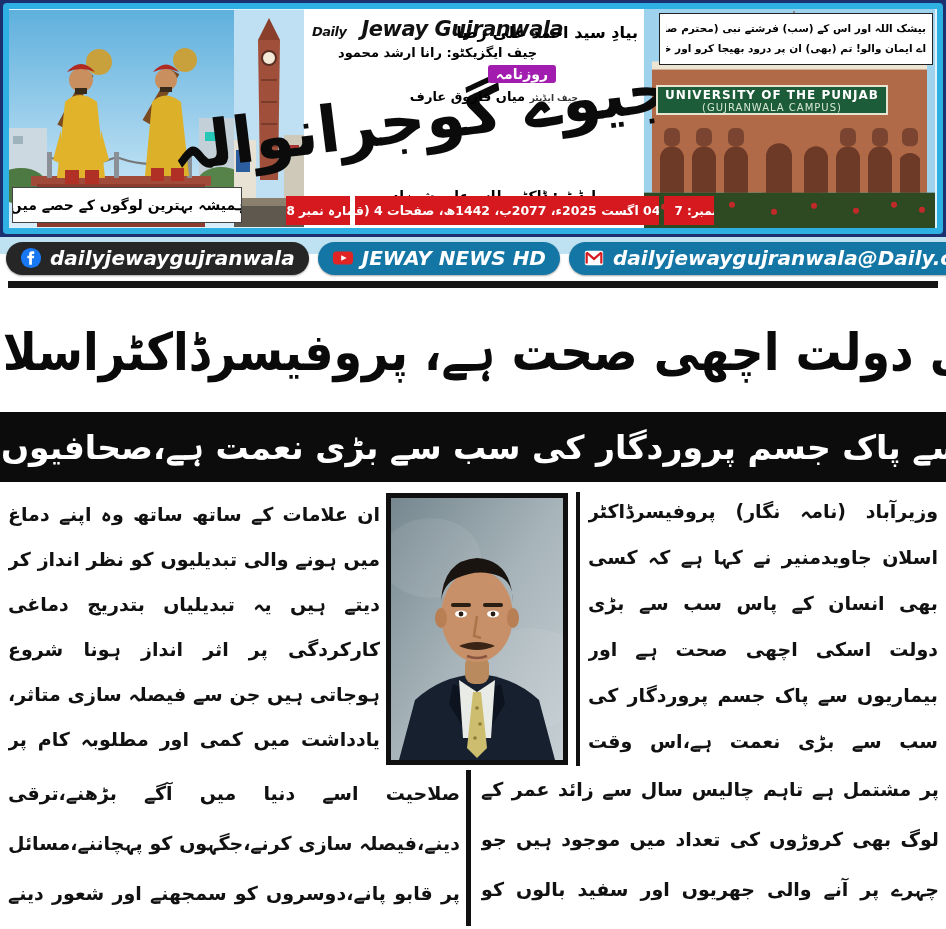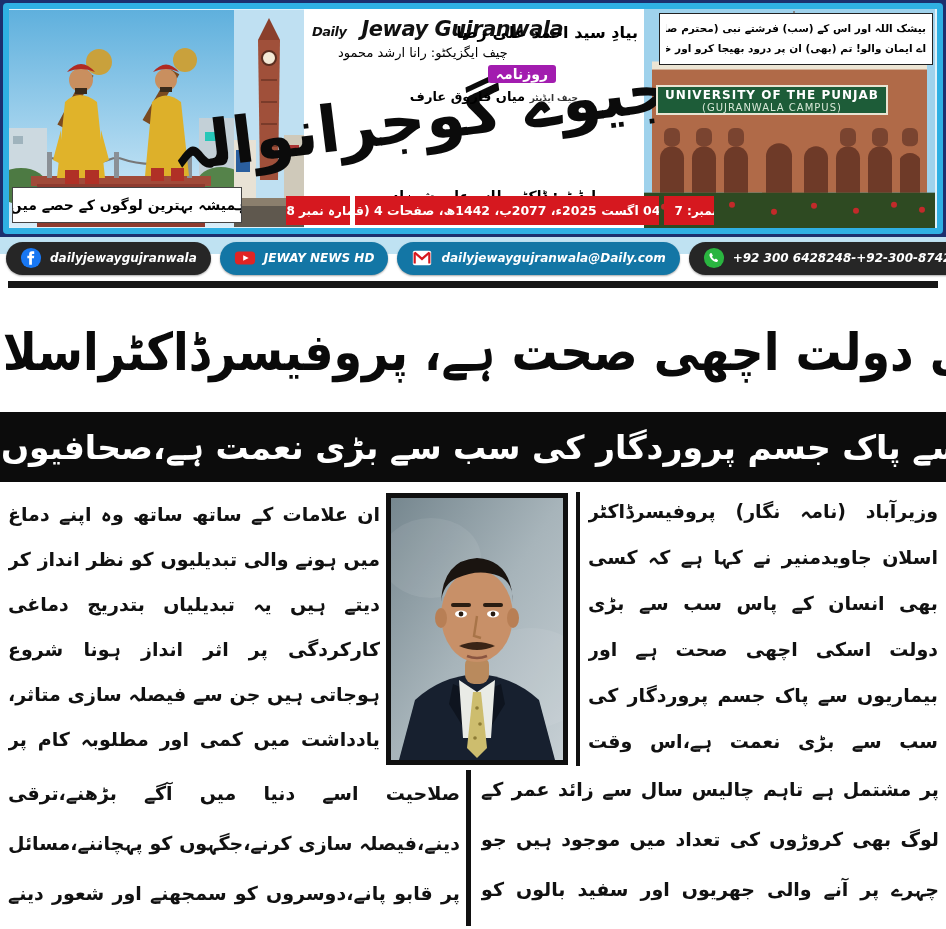--- a/index.html
+++ b/index.html
@@ -12,41 +12,41 @@
   .mast-inner{position:relative;width:100%;height:100%;background:#dff1fa;overflow:hidden;}
   .photo{position:absolute;top:0;height:100%;overflow:hidden;}
   .photo svg{display:block;width:100%;height:100%;}
   .statues{left:0;width:225px;}
   .tower{left:225px;width:70px;}
   .building{left:635px;right:0;width:291px;}
   .title-zone{position:absolute;left:295px;top:0;width:340px;height:100%;background:#fff;}
   .brand-en{position:absolute;top:8px;left:8px;font-weight:bold;font-size:21px;color:#111;letter-spacing:-0.5px;font-style:italic;white-space:nowrap;}
   .brand-en .daily{font-size:13px;margin-right:15px;}
   .dedication{position:absolute;top:14px;right:6px;font-size:16px;font-weight:bold;direction:rtl;white-space:nowrap;}
-  .chief-exec{position:absolute;top:36px;left:34px;font-size:13px;font-weight:normal;direction:rtl;white-space:nowrap;}
+  .chief-exec{position:absolute;top:36px;left:34px;font-size:13px;font-weight:bold;direction:rtl;white-space:nowrap;}
   .daily-label{position:absolute;top:56px;right:88px;background:#a21caf;color:#fff;font-size:14px;font-weight:bold;padding:1px 8px;border-radius:3px;direction:rtl;white-space:nowrap;z-index:3;}
   .chief-editor{position:absolute;top:80px;right:66px;font-size:13px;font-weight:bold;direction:rtl;white-space:nowrap;z-index:3;}
   .chief-editor .small-label{font-size:9px;color:#333;}
   .calligraphy{position:absolute;top:62px;left:-30px;width:400px;text-align:center;font-size:64px;font-weight:bold;color:#0b0b0b;direction:rtl;white-space:nowrap;transform:rotate(-7deg);line-height:1.3;z-index:2;}
   .editor-line{position:absolute;bottom:24px;right:48px;font-size:14px;font-weight:bold;direction:rtl;white-space:nowrap;z-index:3;}
   .verse-box{position:absolute;top:4px;right:4px;width:274px;height:52px;background:#fff;border:1px solid #222;z-index:5;display:flex;flex-direction:column;justify-content:center;padding:2px 6px;direction:rtl;text-align:center;}
   .verse-box .vl{font-size:10.5px;font-weight:bold;line-height:1.9;white-space:nowrap;overflow:hidden;}
   .motto-box{position:absolute;left:3px;bottom:5px;width:230px;height:36px;background:#fff;border:1px solid #444;z-index:6;display:flex;align-items:center;justify-content:center;font-size:14px;font-weight:bold;direction:rtl;white-space:nowrap;overflow:hidden;}
   .date-bar{position:absolute;left:277px;bottom:3px;width:428px;height:29px;display:flex;gap:5px;z-index:6;}
   .date-bar .seg{background:#d6181f;color:#fff;font-weight:bold;font-size:12px;display:flex;align-items:center;justify-content:center;direction:rtl;white-space:nowrap;padding:0 6px;height:100%;overflow:hidden;}
   .seg.issue{width:64px;flex:none;}
   .seg.datetext{flex:1;font-size:12.5px;}
   .seg.volume{width:42px;flex:none;padding-left:44px;}
   .uni-sign{position:absolute;left:12px;top:76px;width:232px;height:30px;background:#1d5c38;border:2px solid #e9e4d2;color:#fff;text-align:center;z-index:4;display:flex;flex-direction:column;justify-content:center;}
   .uni-sign .l1{font-size:12px;font-weight:bold;letter-spacing:1px;white-space:nowrap;}
   .uni-sign .l2{font-size:10px;letter-spacing:1px;white-space:nowrap;color:#d8e8d8;}
 
   
   .social-bar{position:absolute;top:237px;left:0;width:946px;height:42px;background:linear-gradient(#bfe2f2 0,#bfe2f2 40%,#ffffff 40%);display:flex;align-items:center;gap:9px;padding:0 6px;}
-  .pill{height:33px;border-radius:17px;display:flex;align-items:center;gap:8px;padding:0 14px;color:#fff;font-weight:bold;font-style:italic;font-size:12px;white-space:nowrap;box-shadow:0 1px 2px rgba(0,0,0,.35);}
+  .pill{height:33px;border-radius:17px;display:flex;align-items:center;gap:8px;padding:0 14px;color:#fff;font-weight:bold;font-style:italic;font-size:20px;white-space:nowrap;box-shadow:0 1px 2px rgba(0,0,0,.35);}
   .pill.dark{background:#262626;}
   .pill.blue{background:#1376a5;}
   .icon{display:inline-flex;width:22px;height:22px;align-items:center;justify-content:center;flex:none;}
   .icon svg{width:22px;height:22px;display:block;}
 
   
   .rule-thick{position:absolute;top:281px;left:8px;width:930px;height:7px;background:#161616;}
   .headline{position:absolute;top:296px;left:0;width:946px;height:112px;display:flex;align-items:center;justify-content:center;font-size:46px;font-weight:bold;color:#0a0a0a;direction:rtl;white-space:nowrap;transform:scaleY(1.12);margin:0;}
   .sub-banner{position:absolute;top:412px;left:0;width:946px;height:70px;background:#0c0c0c;display:flex;align-items:center;justify-content:center;}
   .sub-banner .txt{color:#fff;font-size:33px;font-weight:bold;direction:rtl;white-space:nowrap;}

